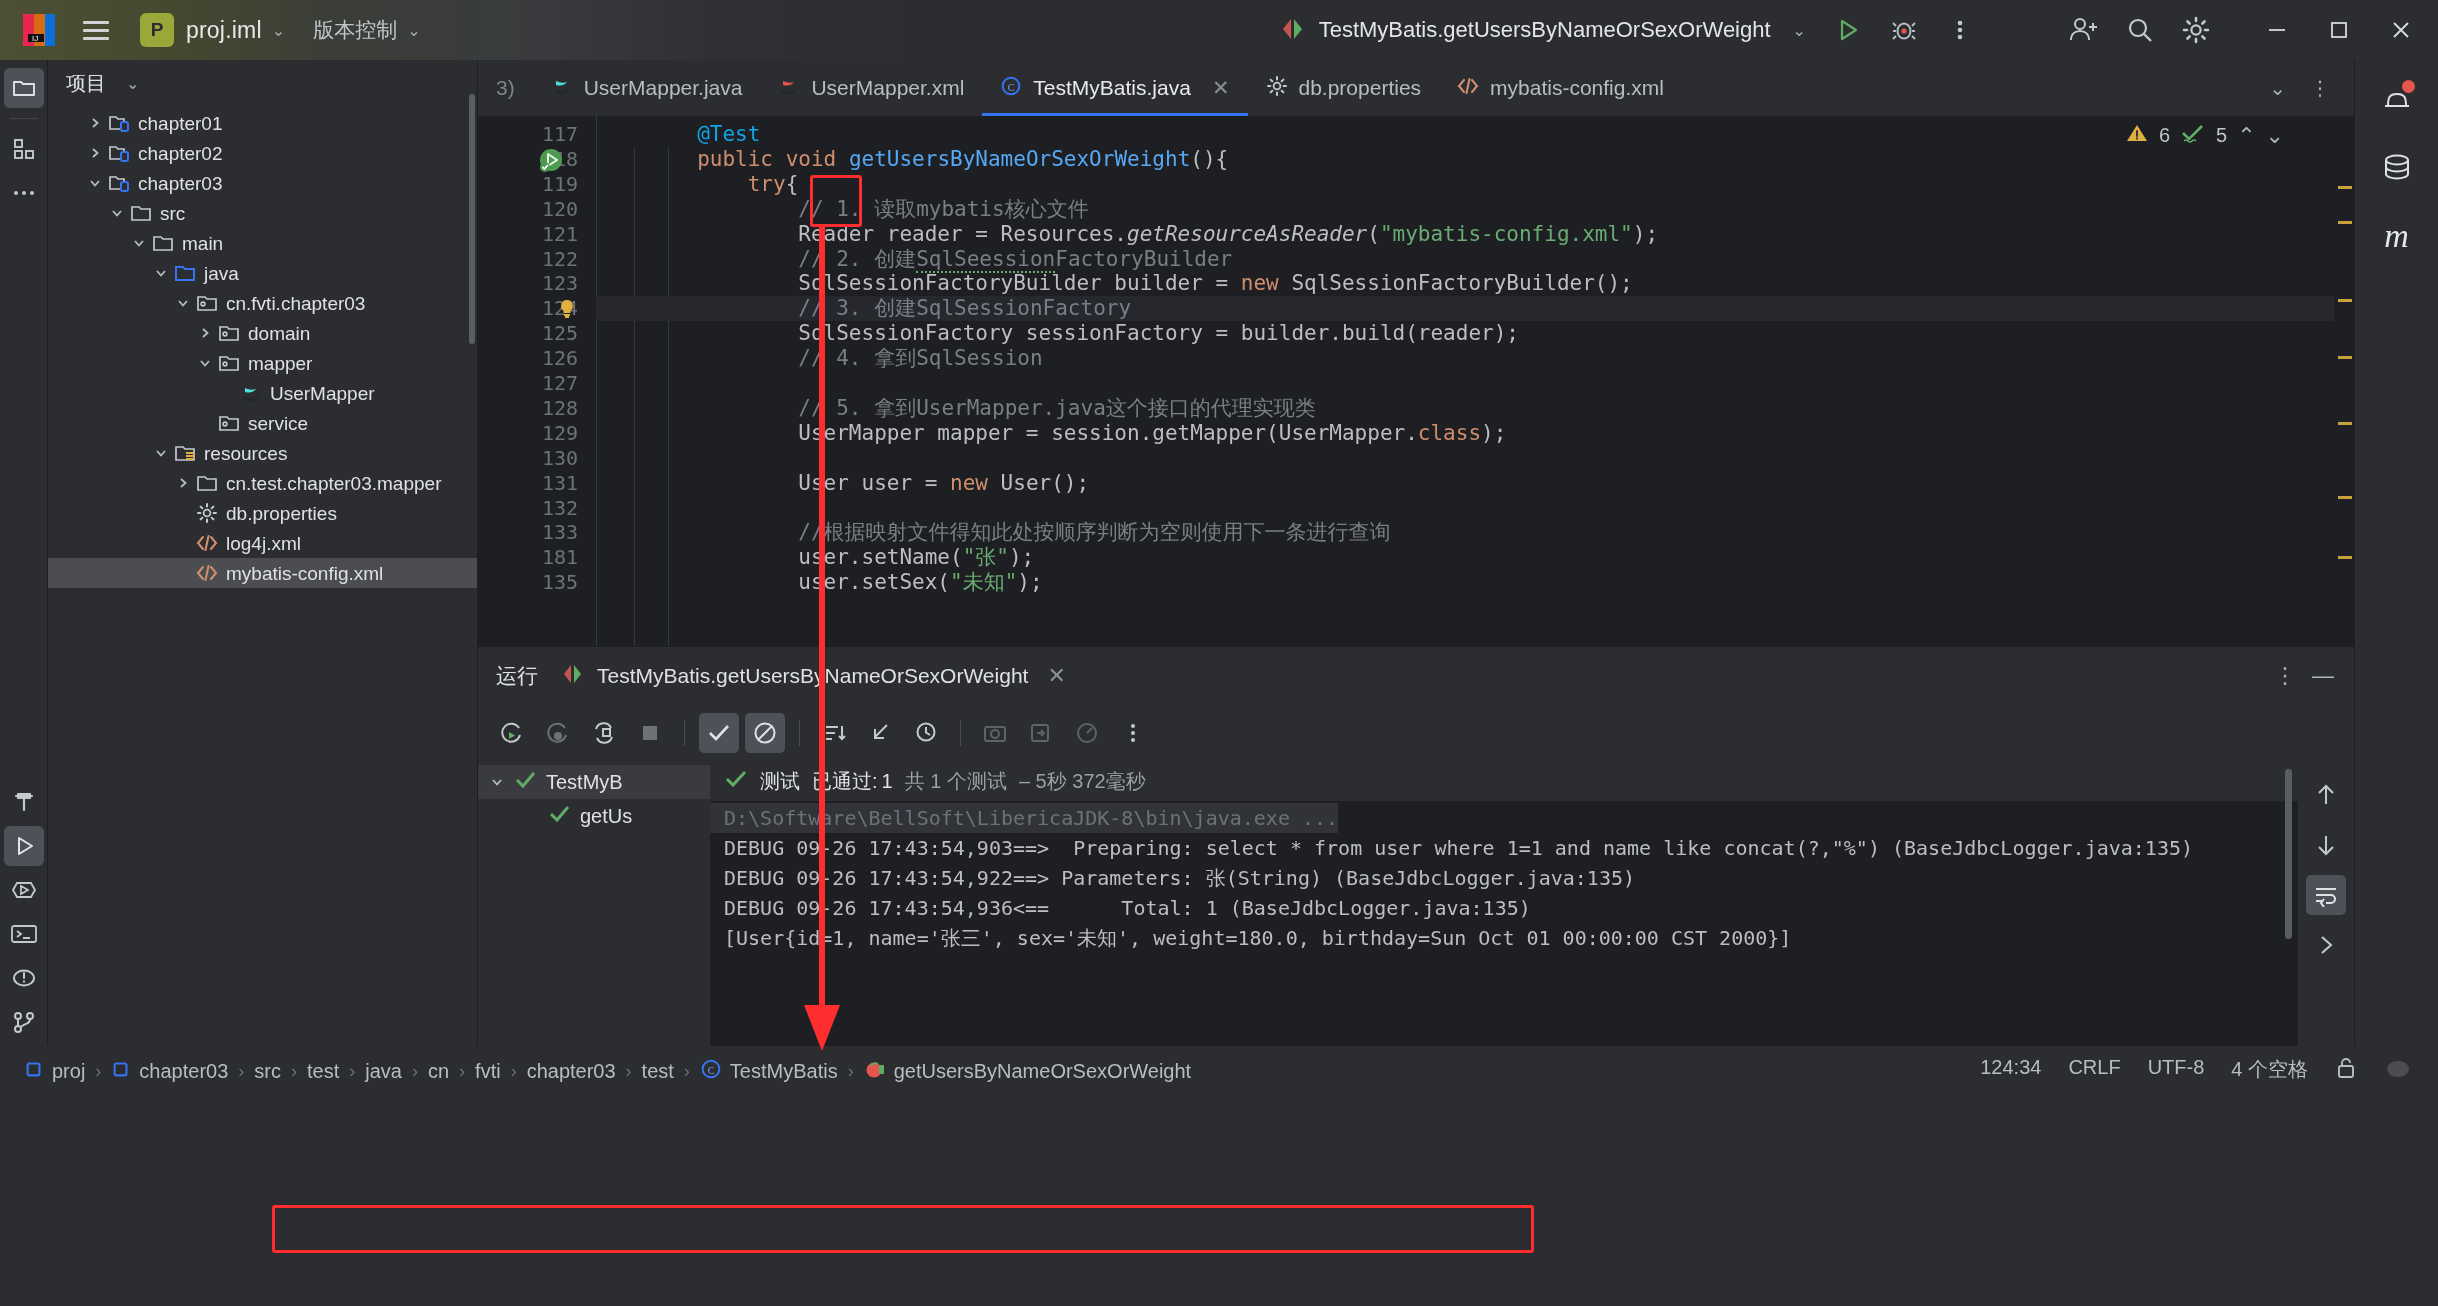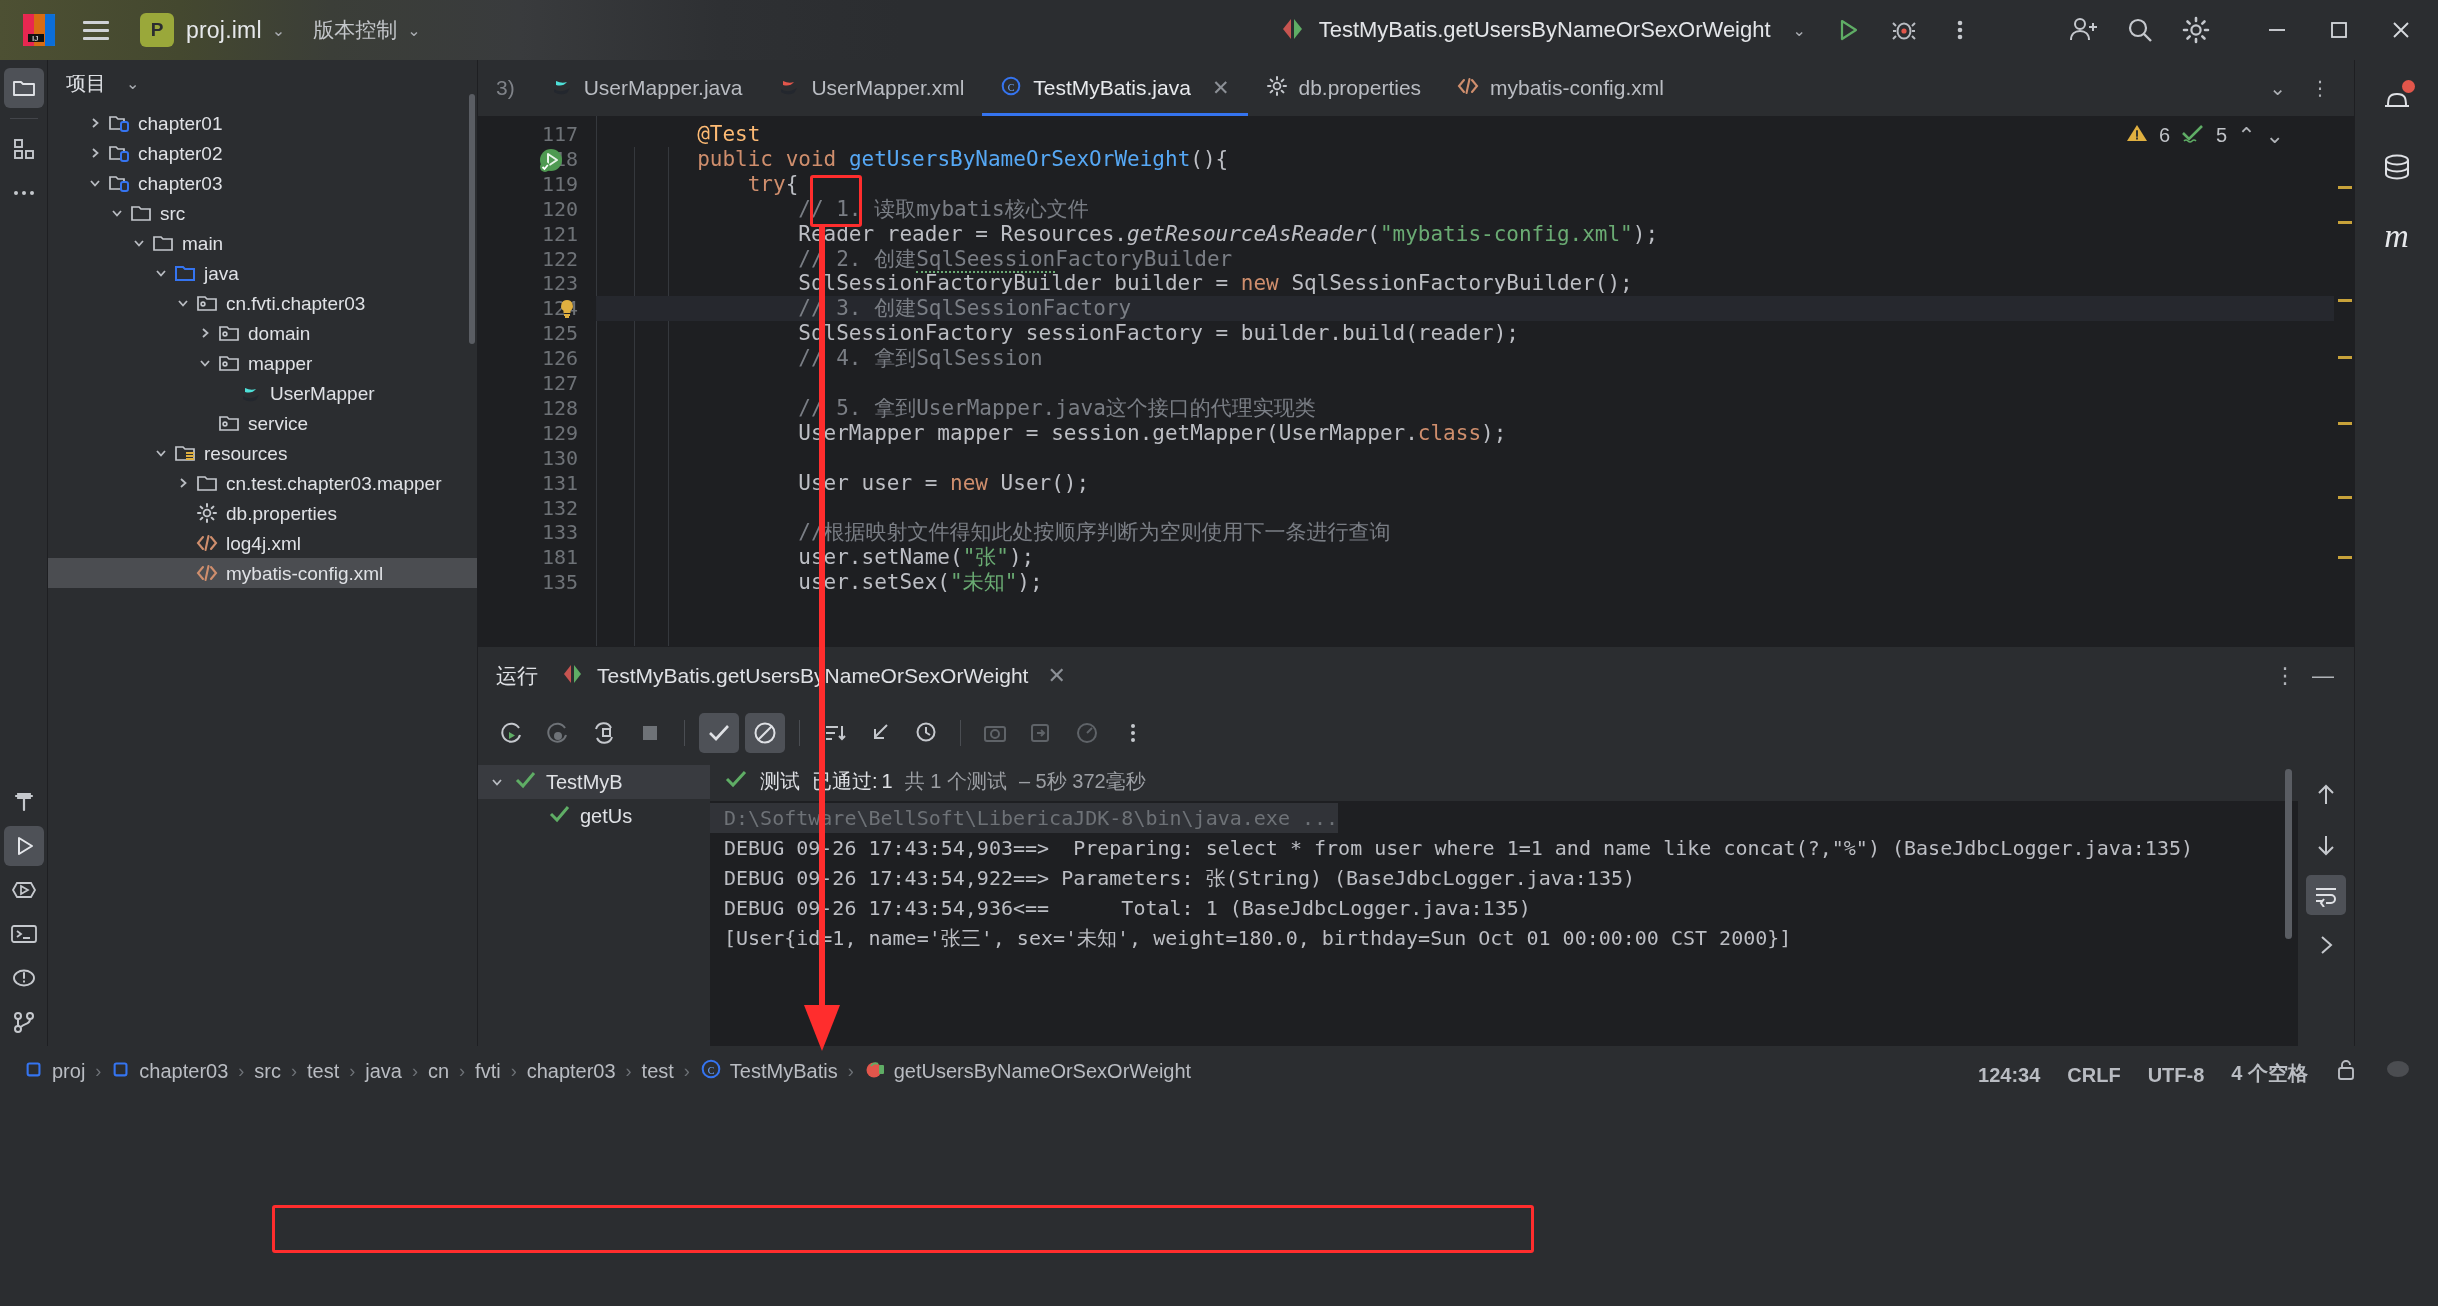--- a/index.html
+++ b/index.html
@@ -85,21 +85,21 @@
   .lineno { position:absolute; right:18px; font-size:20px; color:#6e7277; font-family:"DejaVu Sans Mono", monospace; }
   .code { flex:1; position:relative; font-family:"DejaVu Sans Mono", monospace; font-size:21px; overflow:hidden;}
   .cline { position:absolute; left:0; white-space:pre; line-height:25px;}
   .cl-hl { position:absolute; left:0; right:0; height:25px; background:#26282e; }
   .vline { position:absolute; width:1px; background:#35383d; }
   .errstripe { position:absolute; right:0; top:0; width:20px; bottom:0; background:#1e1f22;}
   .stripe { position:absolute; right:2px; width:14px; height:3px; background:#c8a23a;}
 
   
   .k  { color:#cf8e6d; }   
-  .an { color:#fdba74; }   
+  .an { color:#0ea5e9; }   
   .cm { color:#7a7e85; }   
   .st { color:#6aab73; }   
   .fn { color:#56a8f5; }   
   .mi { color:#bcbec4; font-style:italic;}
   .df { color:#bcbec4; }
   .hint { background:#3a3d43; color:#9da0a8; border-radius:3px; padding:1px 5px; font-size:18px;}
   .squig { border-bottom:2px dotted #6aab73; }
 
   
   .runpanel { height: 400px; flex:0 0 400px; background:#2b2d30; display:flex; flex-direction:column; border-top:1px solid #1e1f22;}
@@ -126,21 +126,21 @@
   .con-scroll { position:absolute; right:62px; top:8px; width:7px; height:170px; background:#5a5d63; border-radius:4px;}
 
   
   .redbox { position:absolute; border:3px solid #ff2d2d; border-radius:3px; pointer-events:none; z-index:50;}
   .redarrow { position:absolute; z-index:50; }
 
   
   .statusbar { height:50px; flex:0 0 50px; background:#2b2d30; display:flex; align-items:center; padding:0 16px; gap:0; font-size:20px; color:#b9bcc2;}
   .crumb { display:flex; align-items:center; gap:8px; padding:0 8px;}
   .crumbsep { color:#6e7277; font-size:18px; padding:0 2px;}
-  .sb-right { margin-left:auto; display:flex; align-items:flex-end; gap:27px; padding-right:10px;font-weight:bold;}
+  .sb-right { margin-left:auto; display:flex; align-items:flex-start; gap:27px; padding-right:10px;}
   .sb-ind { color:#b9bcc2; }
 
   
   .rrail { width:84px; flex:0 0 84px; background:#2b2d30; display:flex; flex-direction:column; align-items:center; padding-top:14px; gap:16px; border-left:1px solid #1e1f22;}
   .rrail-btn { width:52px;height:52px;display:flex;align-items:center;justify-content:center;border-radius:6px;position:relative;}
   .dot-red { position:absolute; top:6px; right:8px; width:13px;height:13px; background:#e2564b; border-radius:50%;}
 </style>
 </head>
 <body>
 

